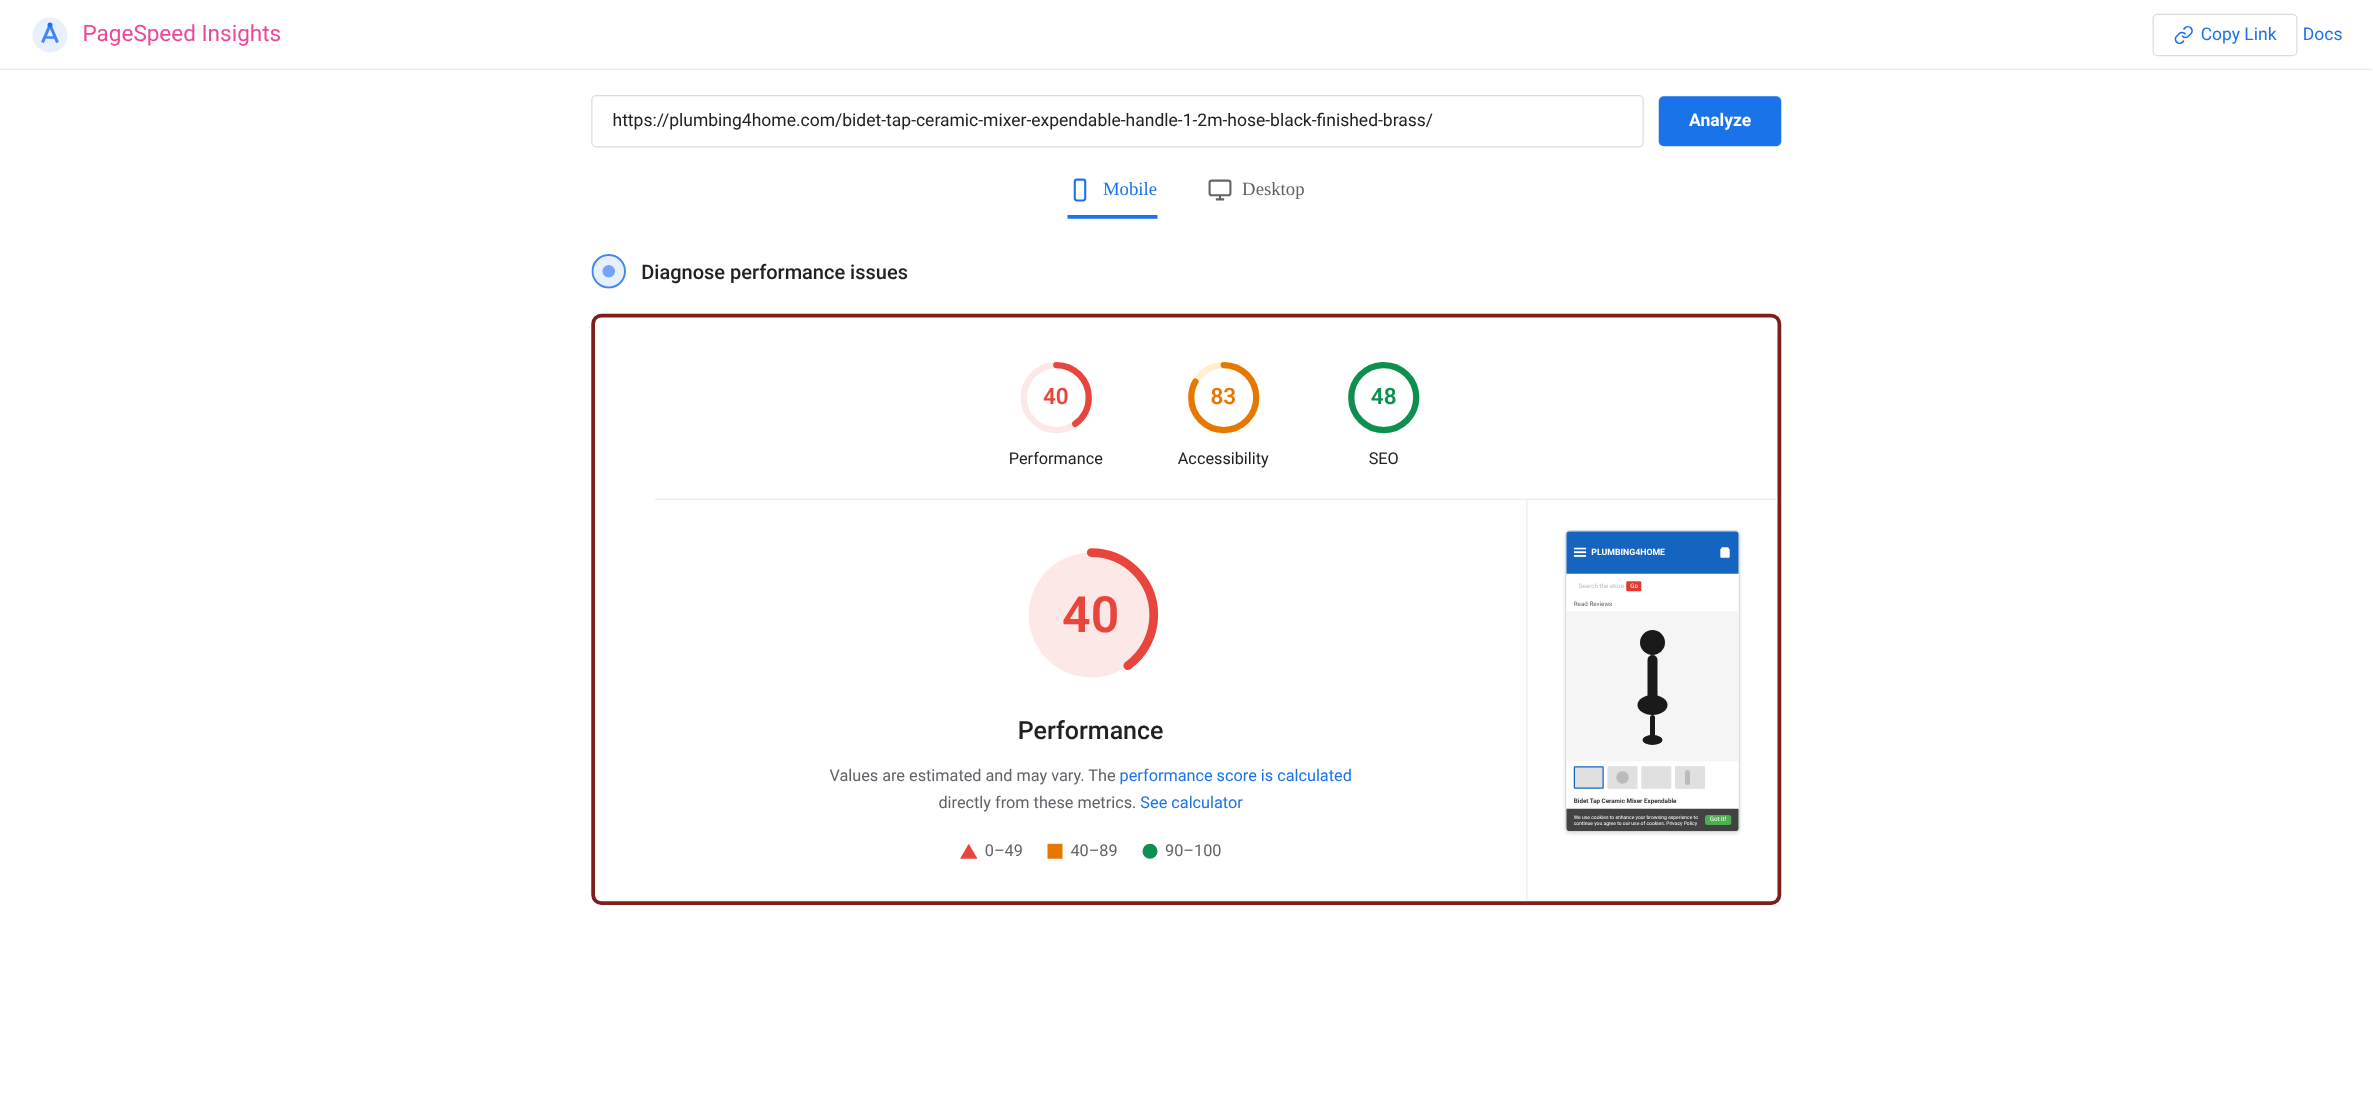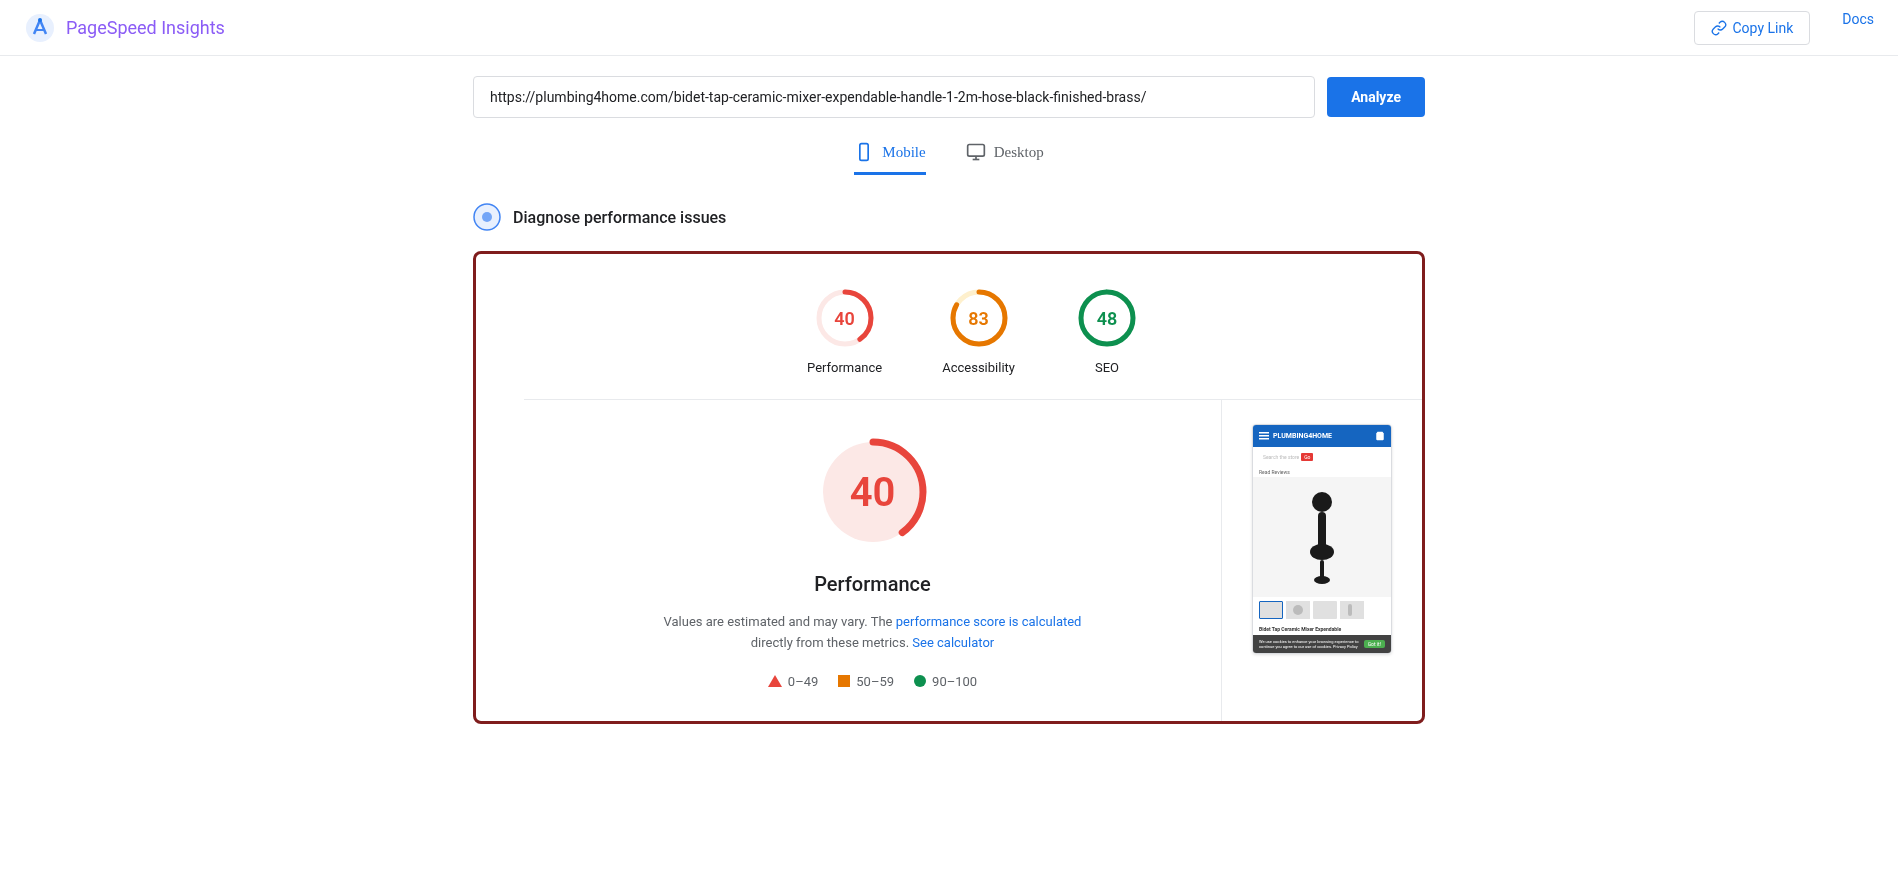--- a/index.html
+++ b/index.html
@@ -23,25 +23,26 @@
       align-items: center;
       gap: 10px;
     }
     .logo-icon {
       width: 32px;
       height: 32px;
     }
     .header-title {
       font-size: 18px;
       font-weight: 400;
-      color: #8b5cf6;
+      color: #ec4899;
     }
     .header-right {
       display: flex;
-      gap: 32px;
+      align-items: center;
+      gap: 4px;
     }
     .copy-link-btn {
       display: flex;
       align-items: center;
       gap: 6px;
       border: 1px solid #dadce0;
       background: #fff;
       color: #1a73e8;
       padding: 8px 16px;
       border-radius: 4px;
@@ -269,21 +270,21 @@
     }
     .screenshot-mock {
       width: 140px;
       border: 1px solid #dadce0;
       border-radius: 4px;
       overflow: hidden;
       box-shadow: 0 1px 3px rgba(0,0,0,0.12);
     }
     .ss-header {
       background: #1565c0;
-      height: 22px;
+      height: 34px;
       display: flex;
       align-items: center;
       padding: 0 6px;
       gap: 4px;
     }
     .ss-logo-text {
       color: #fff;
       font-size: 7px;
       font-weight: bold;
     }
@@ -475,21 +476,21 @@
           <span>directly from these metrics.</span>
           <a>See calculator</a>
         </div>
         <div class="legend">
           <div class="legend-item">
             <div class="legend-triangle"></div>
             <span>0–49</span>
           </div>
           <div class="legend-item">
             <div class="legend-square"></div>
-            <span>50–59</span>
+            <span>40–89</span>
           </div>
           <div class="legend-item">
             <div class="legend-dot" style="background:#0d904f;"></div>
             <span>90–100</span>
           </div>
         </div>
       </div>
 
       <div class="detail-divider"></div>
 

